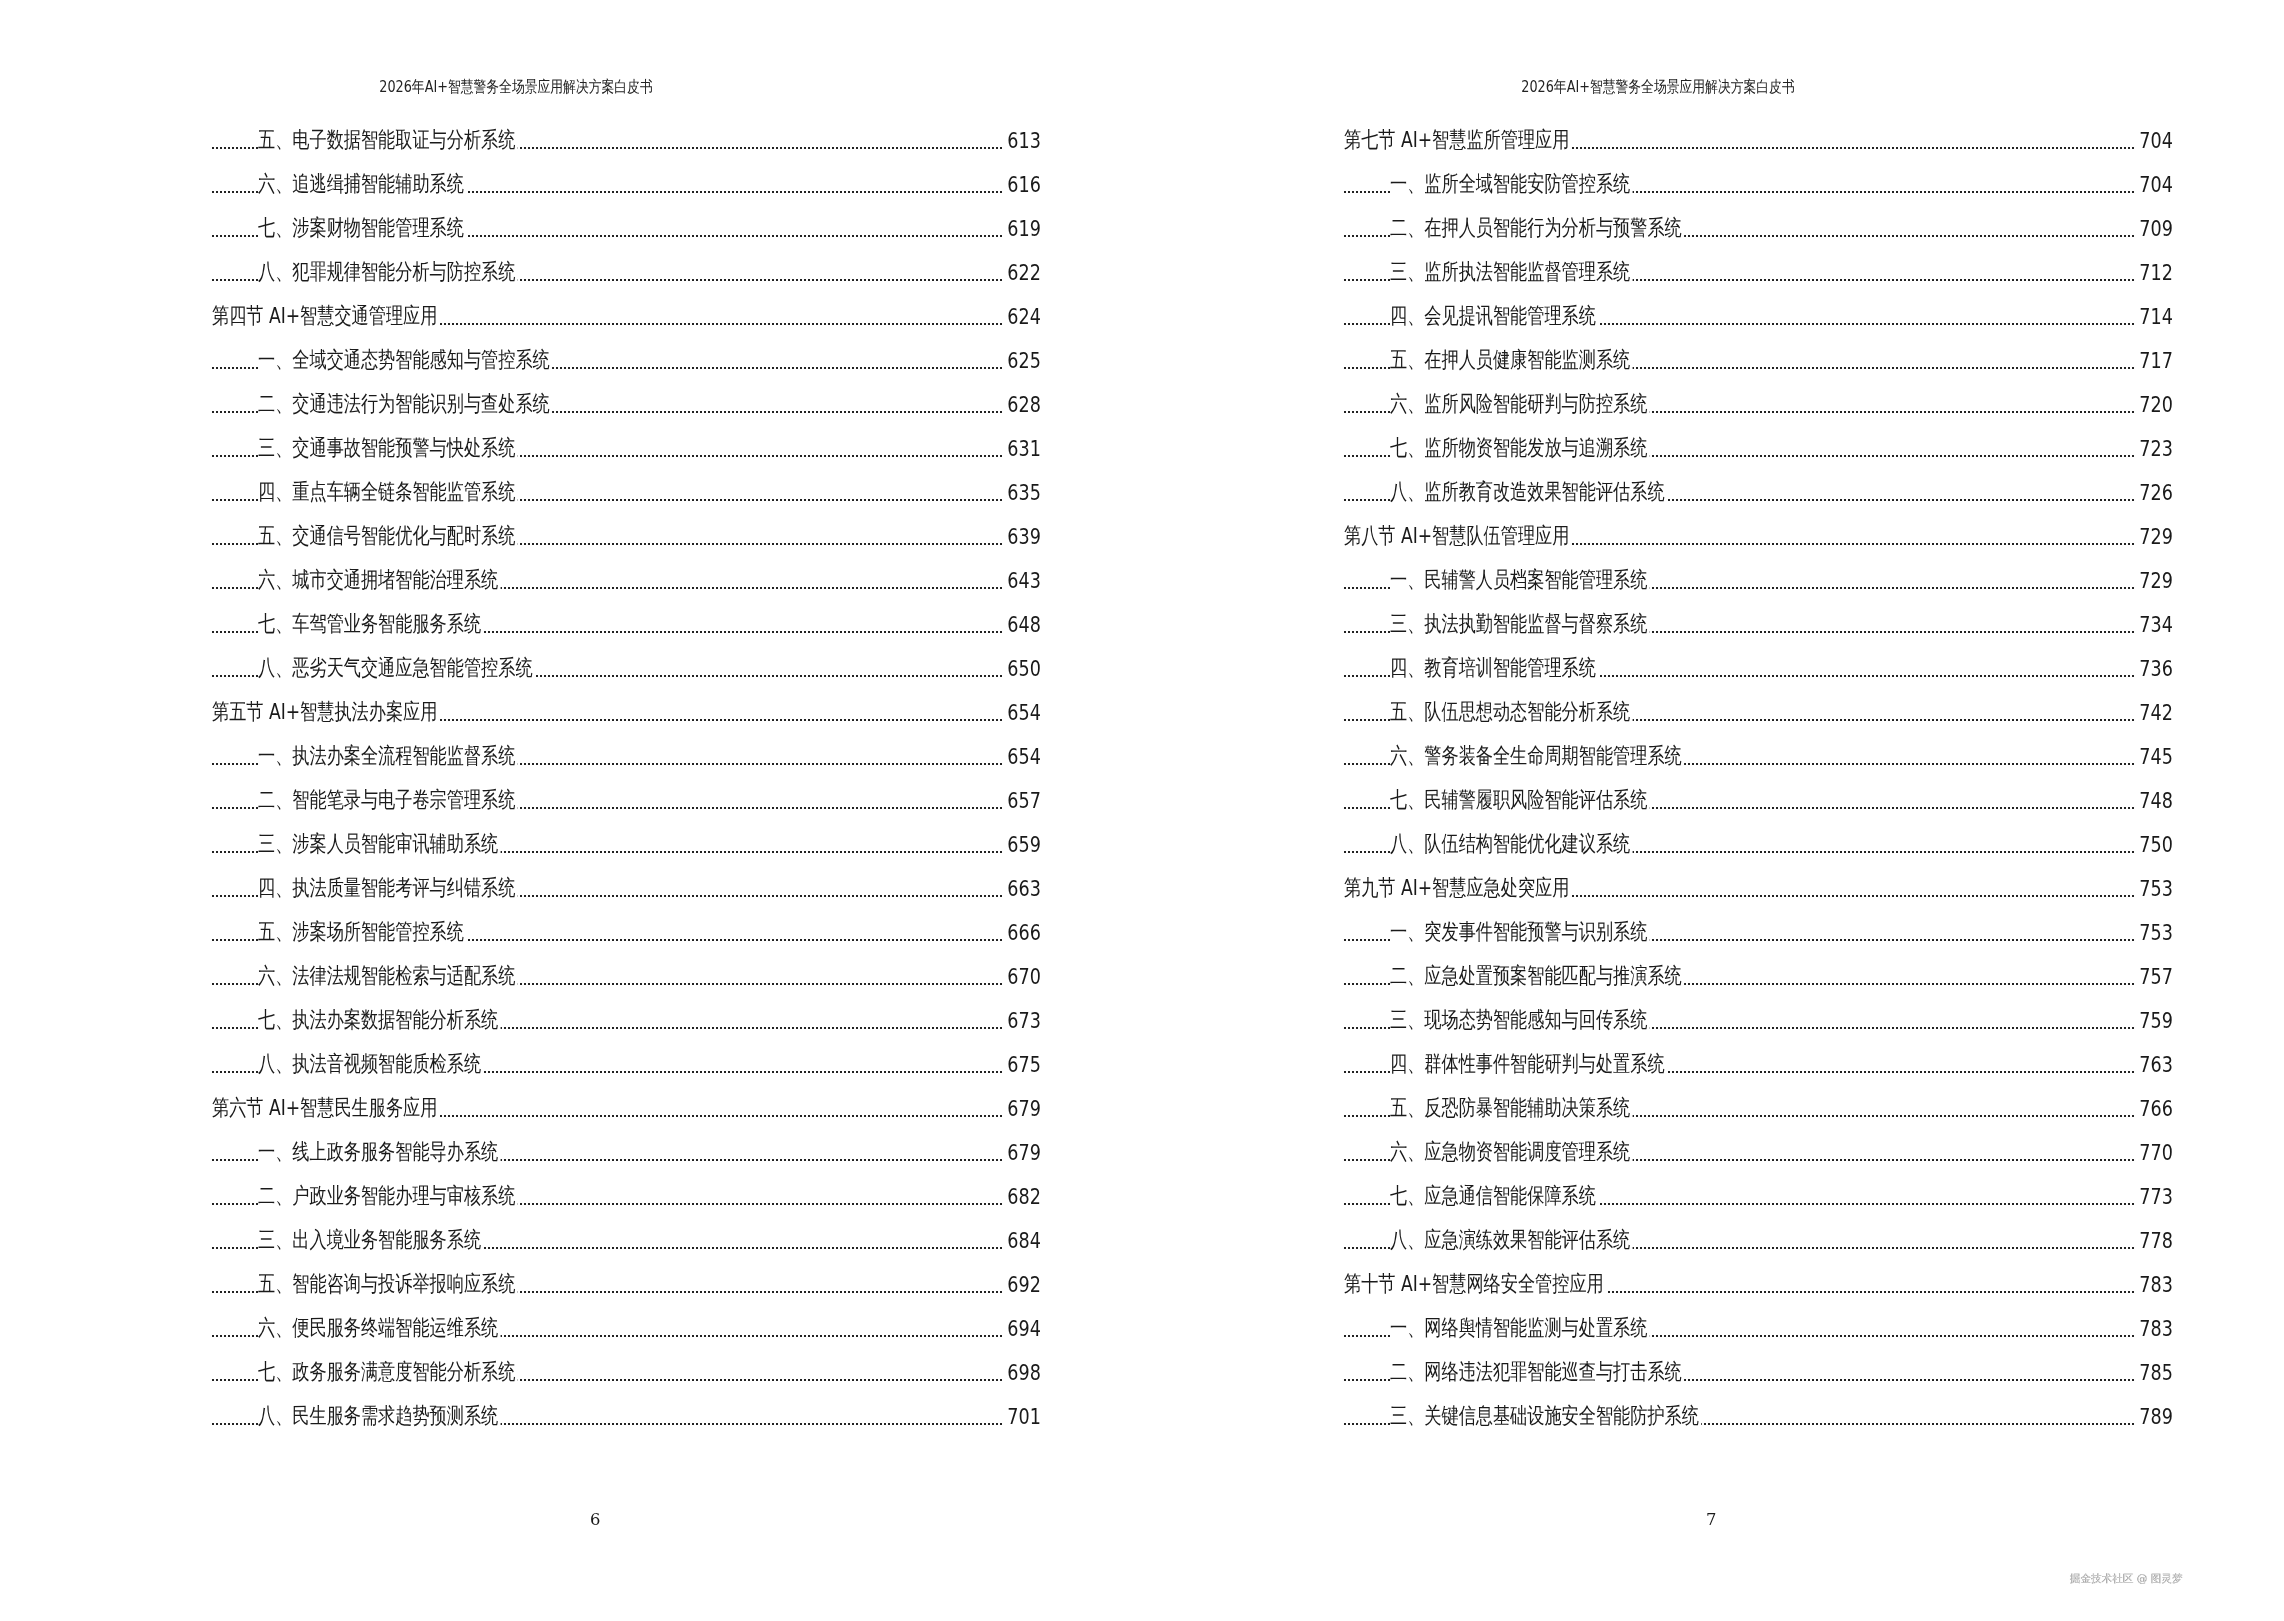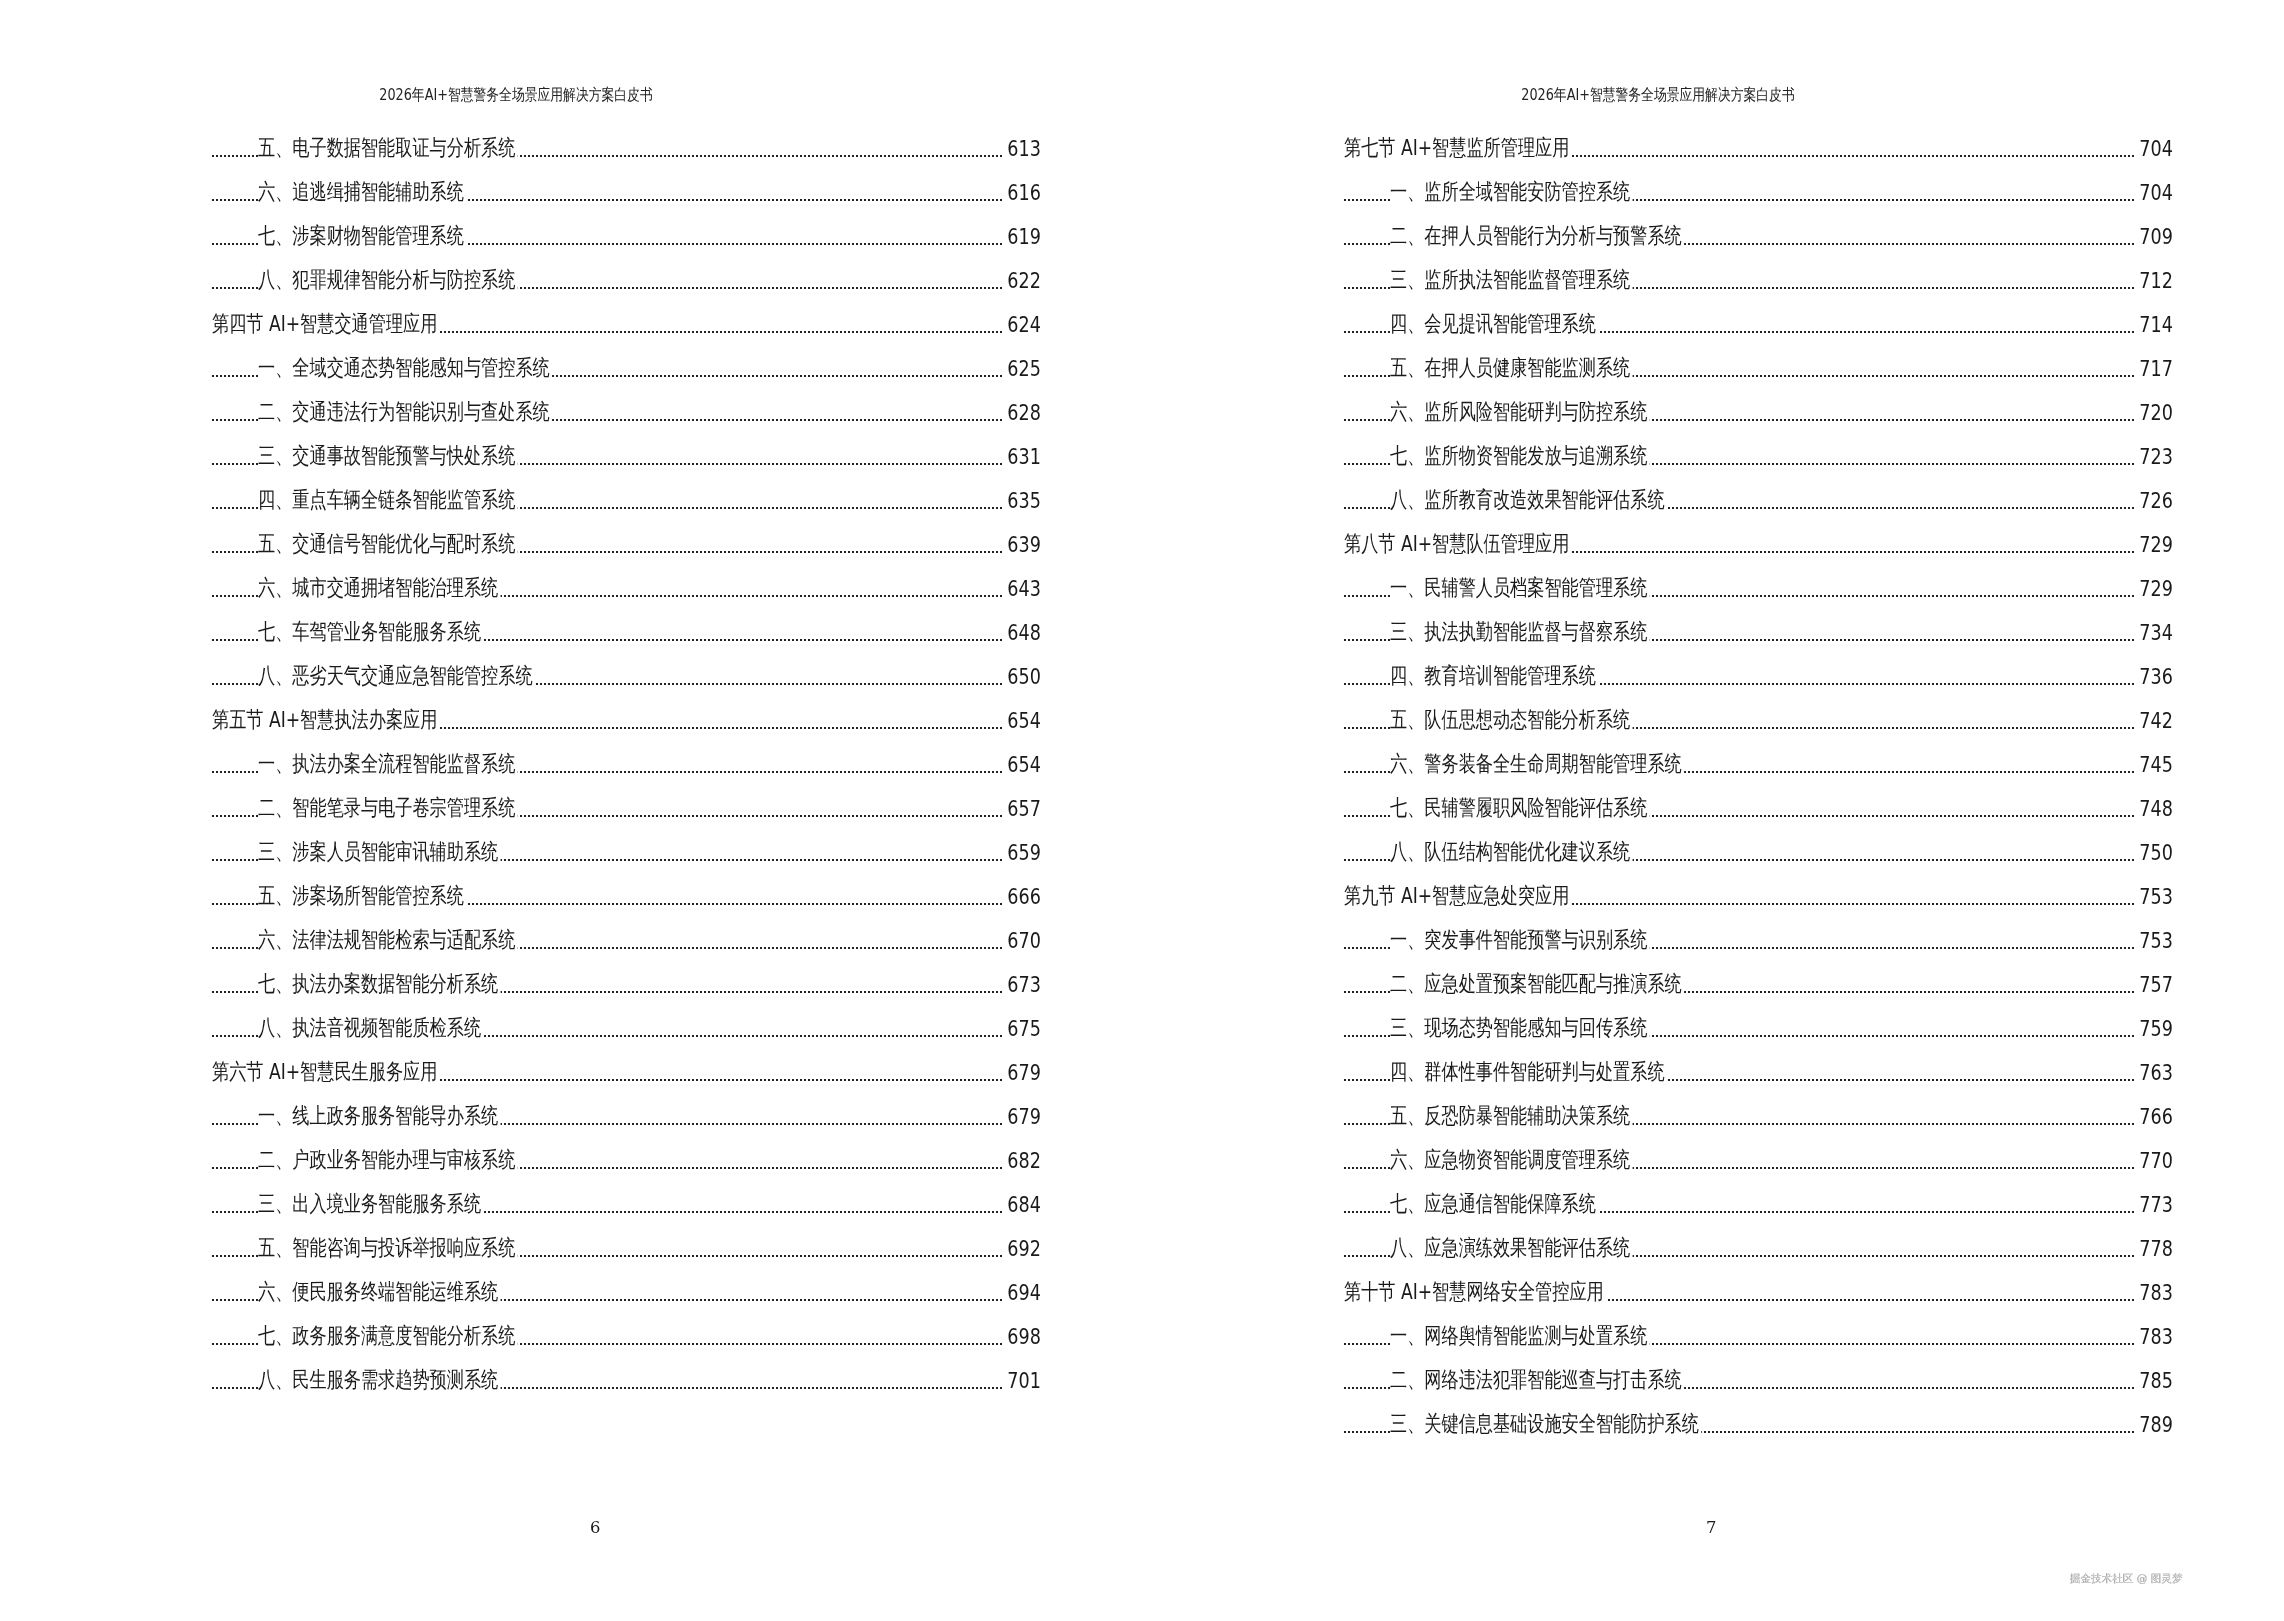--- a/index.html
+++ b/index.html
@@ -1,20 +1,20 @@
 <!DOCTYPE html>
 <html style="font-size:7.7px"><head>
   <meta charset="utf-8">
   <style>
     html, body { margin: 0; padding: 0; background: #ffffff; }
     body {
       width: 2284px; height: 1622px; position: relative; overflow: hidden;
       font-family: "DejaVu Serif", "Liberation Serif", serif; color: #1a1a1a;
     }
-    .page { position: absolute; top: 8px; width: 1142px; height: 1474px; }
+    .page { position: absolute; top: 0; width: 1142px; height: 1474px; }
     .page.left { left: 0; }
     .page.right { left: 1142px; }
     .running-header {
       position: absolute; top: 77px; left: 0; width: 100%;
       text-align: center; font-size: 16px; letter-spacing: 0px;
       transform: scaleX(0.8); transform-origin: center;
       font-family: "DejaVu Sans", "Liberation Sans", sans-serif; color: #222;
     }
     .page.left .running-header { left: -55px; }
     .page.right .running-header { left: -55px; }
@@ -139,20 +139,25 @@
         <span class="label">二、智能笔录与电子卷宗管理系统</span>
         <span class="pnum">657</span>
       </div>
       <div class="toc-row item">
         <span class="leader"></span>
         <span class="label">三、涉案人员智能审讯辅助系统</span>
         <span class="pnum">659</span>
       </div>
       <div class="toc-row item">
         <span class="leader"></span>
+        <span class="label">四、执法质量智能考评与纠错系统</span>
+        <span class="pnum">663</span>
+      </div>
+      <div class="toc-row item">
+        <span class="leader"></span>
         <span class="label">五、涉案场所智能管控系统</span>
         <span class="pnum">666</span>
       </div>
       <div class="toc-row item">
         <span class="leader"></span>
         <span class="label">六、法律法规智能检索与适配系统</span>
         <span class="pnum">670</span>
       </div>
       <div class="toc-row item">
         <span class="leader"></span>

